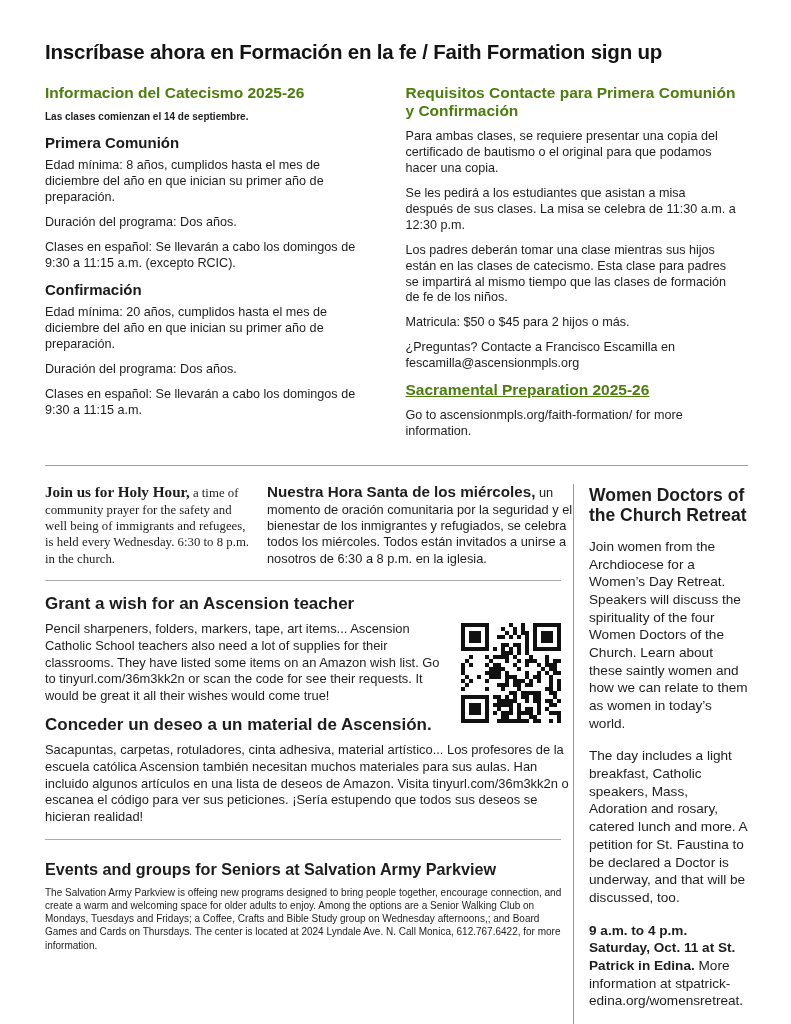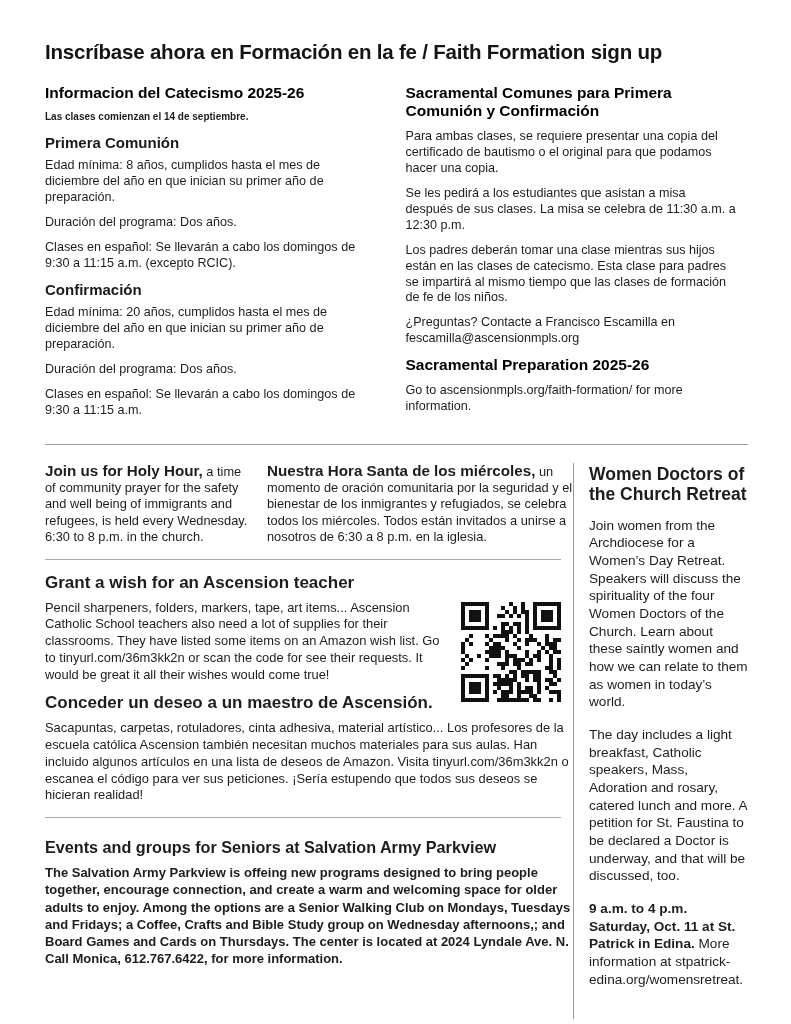--- a/index.html
+++ b/index.html
@@ -9,51 +9,51 @@
     font-family:"Liberation Sans", sans-serif; color:#1d1d1d;
     position:relative; overflow:hidden;
   }
   .page-title {
     font-size:20.5px; font-weight:bold; color:#141414;
     margin:0 0 20px 0; letter-spacing:-0.2px;
   }
   
   .two-col { display:flex; gap:18px; }
   .two-col .col { flex:1; min-width:0; }
-  .h2 { font-size:15.5px; font-weight:bold; color:#000000; margin:0 0 9px 0; line-height:1.15; }
+  .h2 { font-size:15.5px; font-weight:bold; color:#4d7c0f; margin:0 0 9px 0; line-height:1.15; }
   .h3 { font-size:15px; font-weight:bold; color:#1a1a1a; margin:4px 0 7px 0; }
   .body-p { font-size:12.6px; line-height:1.27; margin:0 12px 9px 0; }
   .bold-note { font-size:10px; font-weight:bold; margin:0 0 12px 0; }
-  .h2-sacr { margin-top:4px; }
+  .h2-sacr { margin-top:4px;text-decoration:underline; }
   
   .rule-full { border:none; border-top:1px solid #9f9f9f; margin:16px 0 0 0; }
   .rule-inner { border:none; border-top:1px solid #ababab; margin:13px 12px 13px 0; }
   
   .lower { display:flex; margin-top:0; }
   .lower-main { width:528px; padding-top:16px; }
   .sidebar {
     flex:1; border-left:1px solid #9a9a9a; margin-top:18px;
     padding:2px 0 14px 15px; min-height:540px;
   }
   
   .holy-row { display:flex; }
-  .holy-en { width:214px; padding-right:8px; box-sizing:border-box; }
+  .holy-en { width:214px; padding-right:8px; box-sizing:border-box;font-family:Liberation Serif, serif; }
   .holy-es { flex:1; padding-left:8px; }
   .runin-lead { font-weight:bold; font-size:15.2px; }
   .holy-p { font-size:12.8px; line-height:1.28; margin:0; }
   
   .h2-big { font-size:17px; font-weight:bold; margin:2px 0 7px 0; }
   .grant-body { font-size:12.9px; line-height:1.3; margin:0 0 10px 0; overflow:hidden; }
   .qr {
     float:right; width:100px; height:100px; margin:2px 12px 6px 12px;
     background:#fff;
   }
   .qr svg { display:block; }
   
-  .seniors-body { font-size:13px; line-height:1.32; margin:0; max-width:528px;font-weight:bold; }
+  .seniors-body { font-size:10px; line-height:1.32; margin:0; max-width:528px; }
   
   .sb-h2 { font-size:17.5px; font-weight:bold; line-height:1.14; margin:0 0 8px 0; }
   .sb-p { font-size:13.6px; line-height:1.3; margin:12px 0 15px 0; }
   .sb-strong { font-weight:bold; }
 </style>
 </head>
 <body>
 
 <div class="page">
 
@@ -69,24 +69,25 @@
       <p class="body-p">Duración del programa: Dos años.</p>
       <p class="body-p">Clases en español: Se llevarán a cabo los domingos de 9:30 a 11:15 a.m. (excepto RCIC).</p>
 
       <div class="h3">Confirmación</div>
       <p class="body-p">Edad mínima: 20 años, cumplidos hasta el mes de diciembre del año en que inician su primer año de preparación.</p>
       <p class="body-p">Duración del programa: Dos años.</p>
       <p class="body-p">Clases en español: Se llevarán a cabo los domingos de 9:30 a 11:15 a.m.</p>
     </div>
 
     <div class="col">
-      <div class="h2">Sacramental Comunes para Primera Comunión y Confirmación</div>
+      <div class="h2">Requisitos Contacte para Primera Comunión y Confirmación</div>
       <p class="body-p">Para ambas clases, se requiere presentar una copia del certificado de bautismo o el original para que podamos hacer una copia.</p>
       <p class="body-p">Se les pedirá a los estudiantes que asistan a misa después de sus clases. La misa se celebra de 11:30 a.m. a 12:30 p.m.</p>
       <p class="body-p">Los padres deberán tomar una clase mientras sus hijos están en las clases de catecismo. Esta clase para padres se impartirá al mismo tiempo que las clases de formación de fe de los niños.</p>
+      <p class="body-p">Matricula: $50 o $45 para 2 hijos o más.</p>
       <p class="body-p">¿Preguntas? Contacte a Francisco Escamilla en fescamilla@ascensionmpls.org</p>
 
       <div class="h2 h2-sacr">Sacramental Preparation 2025-26</div>
       <p class="body-p">Go to ascensionmpls.org/faith-formation/ for more information.</p>
     </div>
   </div>
 
   <hr class="rule-full">
 
   <div class="lower">
@@ -399,21 +400,21 @@
               <rect x="56" y="96" width="4" height="4"></rect>
               <rect x="60" y="96" width="4" height="4"></rect>
               <rect x="64" y="96" width="4" height="4"></rect>
               <rect x="72" y="96" width="4" height="4"></rect>
               <rect x="76" y="96" width="4" height="4"></rect>
               <rect x="88" y="96" width="4" height="4"></rect>
               <rect x="96" y="96" width="4" height="4"></rect>
             </svg>
           </div>
         <p class="grant-body">Pencil sharpeners, folders, markers, tape, art items... Ascension Catholic School teachers also need a lot of supplies for their classrooms. They have listed some items on an Amazon wish list. Go to tinyurl.com/36m3kk2n or scan the code for see their requests. It would be great it all their wishes would come true!</p>
-        <div class="h2-big">Conceder un deseo a un maestro de Ascensión.</div>
+        <div class="h2-big">Conceder un deseo a un material de Ascensión.</div>
         <p class="grant-body" style="overflow:visible;">Sacapuntas, carpetas, rotuladores, cinta adhesiva, material artístico... Los profesores de la escuela católica Ascension también necesitan muchos materiales para sus aulas. Han incluido algunos artículos en una lista de deseos de Amazon. Visita tinyurl.com/36m3kk2n o escanea el código para ver sus peticiones. ¡Sería estupendo que todos sus deseos se hicieran realidad!</p>
       </div>
 
       <hr class="rule-inner">
 
       <div>
         <div class="h2-big" style="font-size:16.2px;margin-top:20px;">Events and groups for Seniors at Salvation Army Parkview</div>
         <p class="seniors-body">The Salvation Army Parkview is offeing new programs designed to bring people together, encourage connection, and create a warm and welcoming space for older adults to enjoy.  Among the options are a Senior Walking Club on Mondays, Tuesdays and Fridays; a Coffee, Crafts and Bible Study group on Wednesday afternoons,; and Board Games and Cards on Thursdays. The center is located at 2024 Lyndale Ave. N. Call Monica, 612.767.6422, for more information.</p>
       </div>
     </div>

